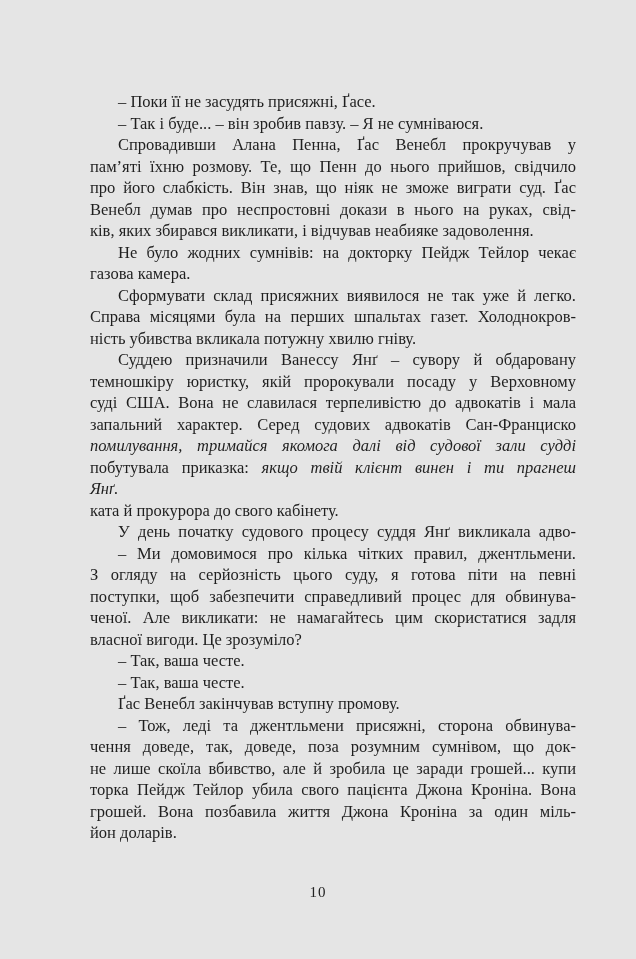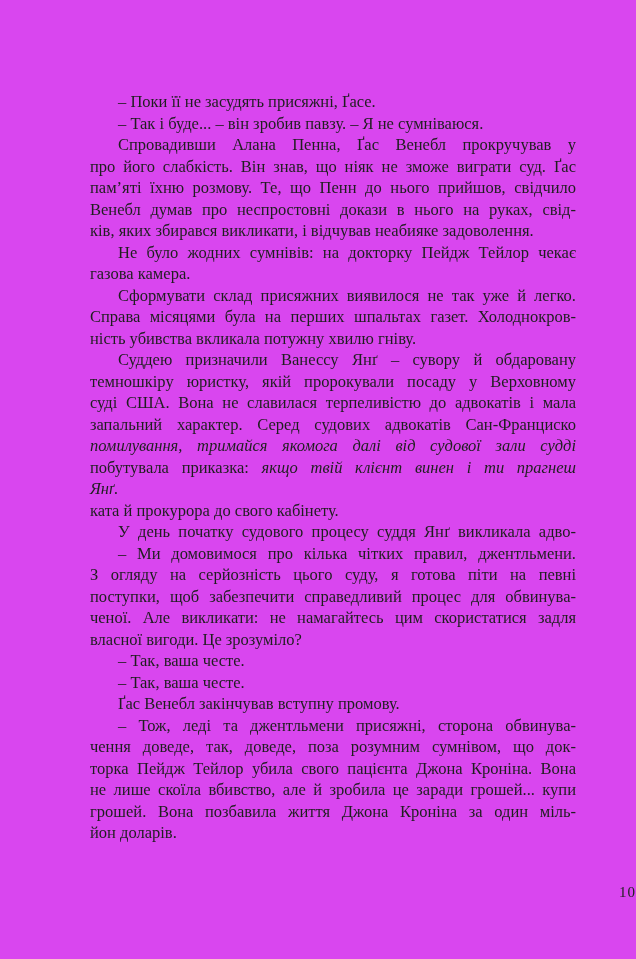--- a/index.html
+++ b/index.html
@@ -3,21 +3,21 @@
 <meta charset="utf-8">
 <style>
   html, body {
     margin: 0;
     padding: 0;
   }
   .book-page {
     position: relative;
     width: 636px;
     height: 959px;
-    background: #d946ef;
+    background: #e5e5e5;
     font-family: "Liberation Serif", "DejaVu Serif", serif;
     color: #1f1f1f;
     overflow: hidden;
   }
   .text-block {
     position: absolute;
     left: 90px;
     top: 91px;
     width: 486px;
   }
@@ -41,42 +41,42 @@
     text-indent: 28px;
   }
   .it {
     font-style: italic;
   }
   .page-number {
     position: absolute;
     left: 0;
     right: 0;
     top: 882px;
-    text-align: right;
+    text-align: center;
     font-size: 15px;
     line-height: 20px;
     letter-spacing: 1px;
     color: #222222;
   }
 </style>
 </head>
 <body>
 
 <div class="book-page">
   <div class="text-block">
       <div class="paragraph">
         <div class="line first last"><span>– Поки її не засудять присяжні, Ґасе.</span></div>
       </div>
       <div class="paragraph">
         <div class="line first last"><span>– Так і буде... – він зробив павзу. – Я не сумніваюся.</span></div>
       </div>
       <div class="paragraph">
         <div class="line first"><span>Спровадивши Алана Пенна, Ґас Венебл прокручував у</span></div>
+        <div class="line"><span>пам’яті їхню розмову. Те, що Пенн до нього прийшов, свідчило</span></div>
         <div class="line"><span>про його слабкість. Він знав, що ніяк не зможе виграти суд. Ґас</span></div>
-        <div class="line"><span>пам’яті їхню розмову. Те, що Пенн до нього прийшов, свідчило</span></div>
         <div class="line"><span>Венебл думав про неспростовні докази в нього на руках, свід-</span></div>
         <div class="line last"><span>ків, яких збирався викликати, і відчував неабияке задоволення.</span></div>
       </div>
       <div class="paragraph">
         <div class="line first"><span>Не було жодних сумнівів: на докторку Пейдж Тейлор чекає</span></div>
         <div class="line last"><span>газова камера.</span></div>
       </div>
       <div class="paragraph">
         <div class="line first"><span>Сформувати склад присяжних виявилося не так уже й легко.</span></div>
         <div class="line"><span>Справа місяцями була на перших шпальтах газет. Холоднокров-</span></div>
@@ -107,20 +107,20 @@
       </div>
       <div class="paragraph">
         <div class="line first last"><span>– Так, ваша честе.</span></div>
       </div>
       <div class="paragraph space-before">
         <div class="line first last"><span>Ґас Венебл закінчував вступну промову.</span></div>
       </div>
       <div class="paragraph">
         <div class="line first"><span>– Тож, леді та джентльмени присяжні, сторона обвинува-</span></div>
         <div class="line"><span>чення доведе, так, доведе, поза розумним сумнівом, що док-</span></div>
+        <div class="line"><span>не лише скоїла вбивство, але й зробила це заради грошей... купи</span></div>
         <div class="line"><span>торка Пейдж Тейлор убила свого пацієнта Джона Кроніна. Вона</span></div>
-        <div class="line"><span>не лише скоїла вбивство, але й зробила це заради грошей... купи</span></div>
         <div class="line"><span>грошей. Вона позбавила життя Джона Кроніна за один міль-</span></div>
         <div class="line last"><span>йон доларів.</span></div>
       </div>
     </div>
   <div class="page-number">10</div>
 </div>
 
 </body></html>

